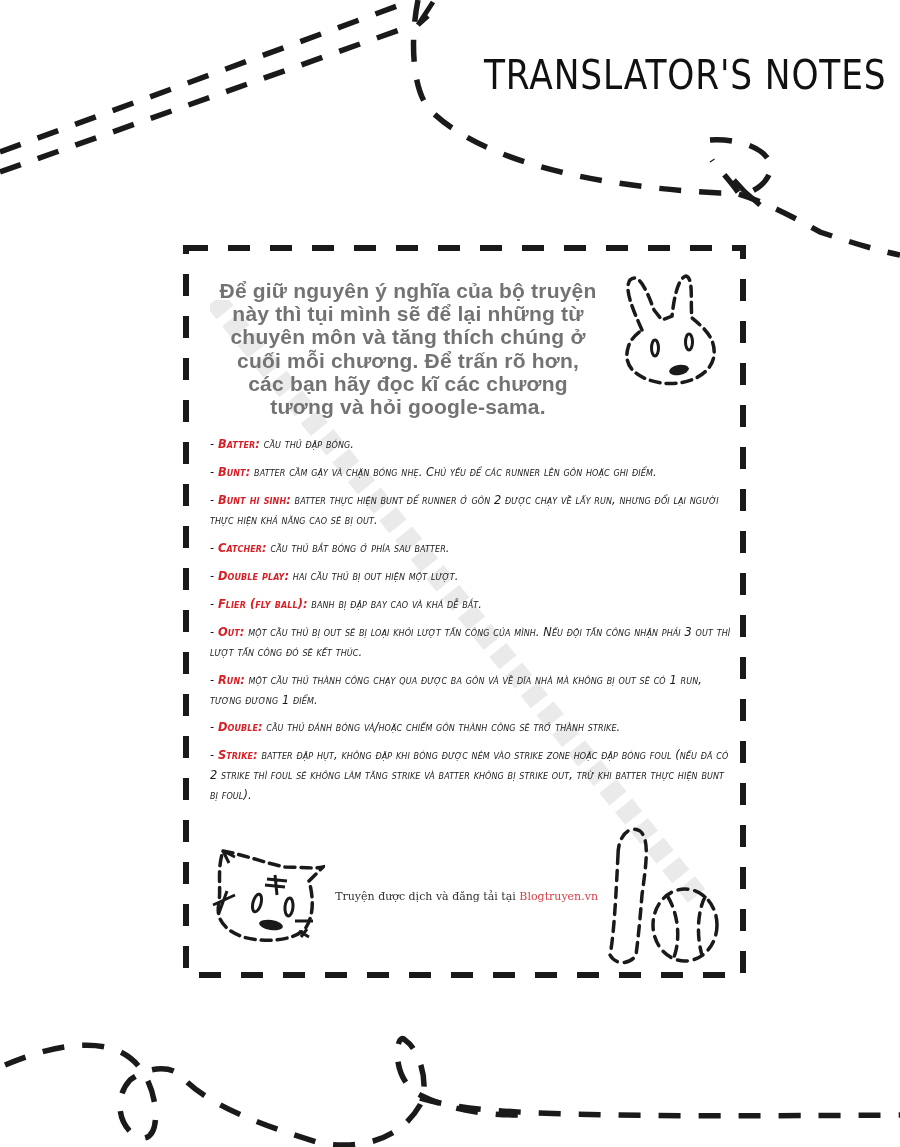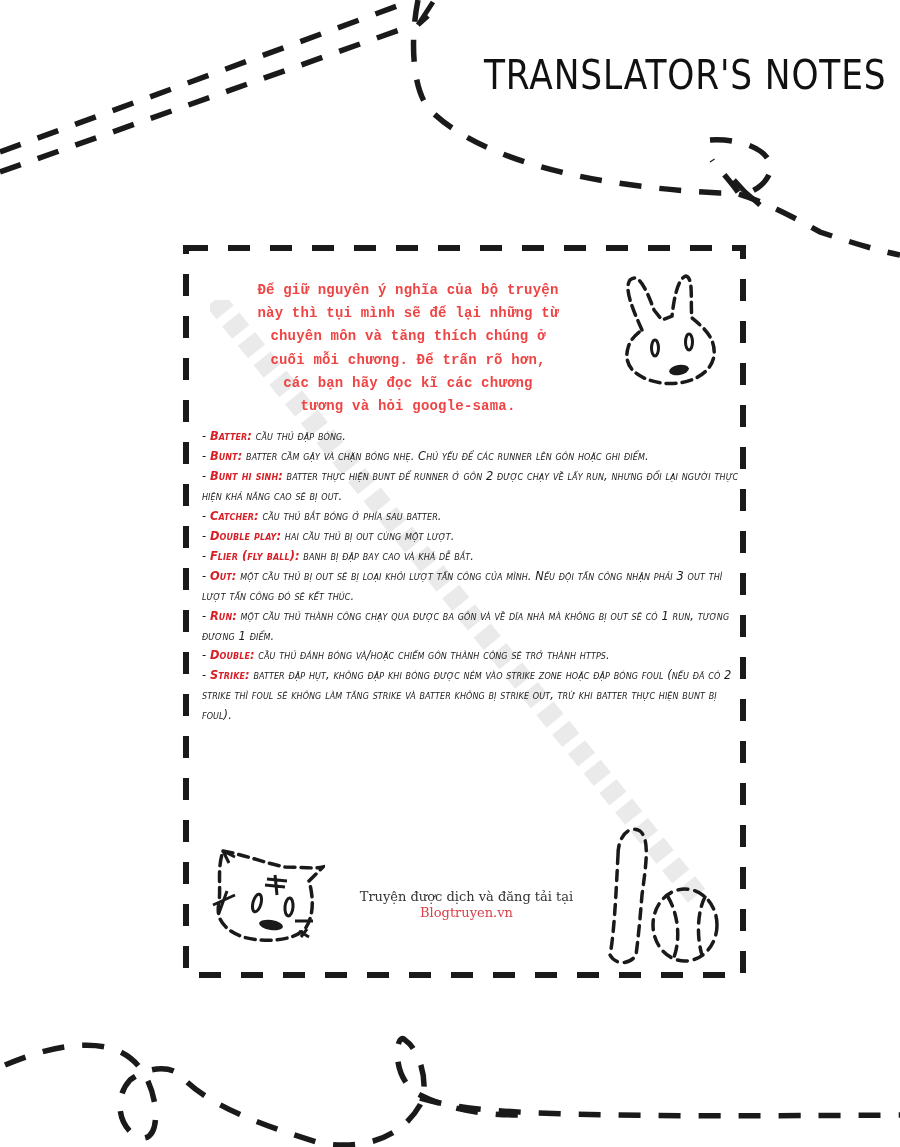--- a/index.html
+++ b/index.html
@@ -1,25 +1,25 @@
 <!DOCTYPE html>
 <html><head>
 <meta charset="utf-8">
 <style>
   html, body { margin: 0; padding: 0; background: #ffffff; }
   body { width: 900px; height: 1147px; position: relative; overflow: hidden; font-family: "DejaVu Sans", sans-serif; color: #1a1a1a; }
   .deco { position: absolute; left: 0; top: 0; width: 900px; height: 1147px; pointer-events: none; }
   .title { position: absolute; left: 484px; top: 52px; width: 380px; font-family: "DejaVu Sans", sans-serif; font-weight: 400; font-size: 40px; letter-spacing: 1px; color: #111; transform: scaleX(0.86); transform-origin: left top; white-space: nowrap; }
   .box { position: absolute; left: 183px; top: 245px; width: 563px; height: 733px; }
   .watermark { position: absolute; left: 210px; top: 300px; width: 520px; height: 620px; pointer-events: none; }
-  .intro { position: absolute; left: 208px; top: 279px; width: 400px; text-align: center; font-family: Liberation Mono, monospace; font-size: 14px; line-height: 23.2px; color: #ef4444; font-weight: bold; letter-spacing: 0.2px; }
+  .intro { position: absolute; left: 208px; top: 279px; width: 400px; text-align: center; font-family: Liberation Sans, sans-serif; font-size: 21px; line-height: 23.2px; color: #737373; font-weight: bold; letter-spacing: 0.2px; }
   .glossary { position: absolute; left: 202px; top: 427px; width: 540px; font-family: "DejaVu Sans", sans-serif; font-size: 11.4px; line-height: 19.95px; color: #1a1a1a; font-style: italic; font-variant: small-caps; letter-spacing: 0.1px; }
-  .entry { margin: 0; }
+  .entry { margin: 8px; }
   .term { color: #d81f26; font-weight: bold; font-style: italic; }
-  .credit { position: absolute; left: 324px; top: 889px; width: 285px; text-align: center; font-family: "DejaVu Serif", serif; font-size: 13px; line-height: 16px; color: #333; }
+  .credit { position: absolute; left: 313px; top: 889px; width: 285px; text-align: right; font-family: "DejaVu Serif", serif; font-size: 11px; line-height: 16px; color: #333; }
   .credit .site { color: #d8414a; }
 </style>
 </head>
 <body>
 
 <svg class="deco" viewBox="0 0 900 1147" xmlns="http://www.w3.org/2000/svg">
   <g fill="none" stroke="#1a1a1a" stroke-width="5.5" stroke-dasharray="22 18" stroke-linecap="butt">
 
     <path d="M0 152 L400 5"></path>
     <path d="M0 172 L405 28"></path>
@@ -64,25 +64,25 @@
   <ellipse cx="43" cy="80" rx="3.5" ry="8" fill="none" stroke="#1a1a1a" stroke-width="3"></ellipse>
   <ellipse cx="77" cy="74" rx="3.5" ry="8" fill="none" stroke="#1a1a1a" stroke-width="3"></ellipse>
   <ellipse cx="67" cy="102" rx="10" ry="5" transform="rotate(-10 67 102)" fill="#1a1a1a"></ellipse>
 </svg>
 
 <div class="glossary">
   <p class="entry">- <span class="term">Batter:</span> <span>cầu thủ đập bóng.</span></p>
   <p class="entry">- <span class="term">Bunt:</span> <span>batter cầm gậy và chặn bóng nhẹ. Chủ yếu để các runner lên gôn hoặc ghi điểm.</span></p>
   <p class="entry">- <span class="term">Bunt hi sinh:</span> <span>batter thực hiện bunt để runner ở gôn 2 được chạy về lấy run, nhưng đổi lại người thực hiện khả năng cao sẽ bị out.</span></p>
   <p class="entry">- <span class="term">Catcher:</span> <span>cầu thủ bắt bóng ở phía sau batter.</span></p>
-  <p class="entry">- <span class="term">Double play:</span> <span>hai cầu thủ bị out cùng một lượt.</span></p>
+  <p class="entry">- <span class="term">Double play:</span> <span>hai cầu thủ bị out hiện một lượt.</span></p>
   <p class="entry">- <span class="term">Flier (fly ball):</span> <span>banh bị đập bay cao và khá dễ bắt.</span></p>
   <p class="entry">- <span class="term">Out:</span> <span>một cầu thủ bị out sẽ bị loại khỏi lượt tấn công của mình. Nếu đội tấn công nhận phải 3 out thì lượt tấn công đó sẽ kết thúc.</span></p>
   <p class="entry">- <span class="term">Run:</span> <span>một cầu thủ thành công chạy qua được ba gôn và về dĩa nhà mà không bị out sẽ có 1 run, tương đương 1 điểm.</span></p>
-  <p class="entry">- <span class="term">Double:</span> <span>cầu thủ đánh bóng và/hoặc chiếm gôn thành công sẽ trở thành https.</span></p>
+  <p class="entry">- <span class="term">Double:</span> <span>cầu thủ đánh bóng và/hoặc chiếm gôn thành công sẽ trở thành strike.</span></p>
   <p class="entry">- <span class="term">Strike:</span> <span>batter đập hụt, không đập khi bóng được ném vào strike zone hoặc đập bóng foul (nếu đã có 2 strike thì foul sẽ không làm tăng strike và batter không bị strike out, trừ khi batter thực hiện bunt bị foul).</span></p>
 </div>
 
 <svg style="position:absolute;left:205px;top:845px;width:120px;height:100px;" viewBox="0 0 120 100" xmlns="http://www.w3.org/2000/svg">
   <g fill="none" stroke="#1a1a1a" stroke-width="3.5" stroke-dasharray="10 6" stroke-linecap="round">
     <path d="M18 6 C40 10, 60 18, 80 22 C95 22, 110 24, 118 22 L104 36 C108 50, 110 70, 100 84 C88 96, 60 98, 38 92 C22 86, 10 76, 14 58 C16 40, 12 24, 18 6"></path>
   </g>
   <g fill="none" stroke="#1a1a1a" stroke-width="3">
     <path d="M18 6 L30 12 M18 6 L24 18"></path>
     <path d="M8 60 L30 50 M14 68 L22 46"></path>

